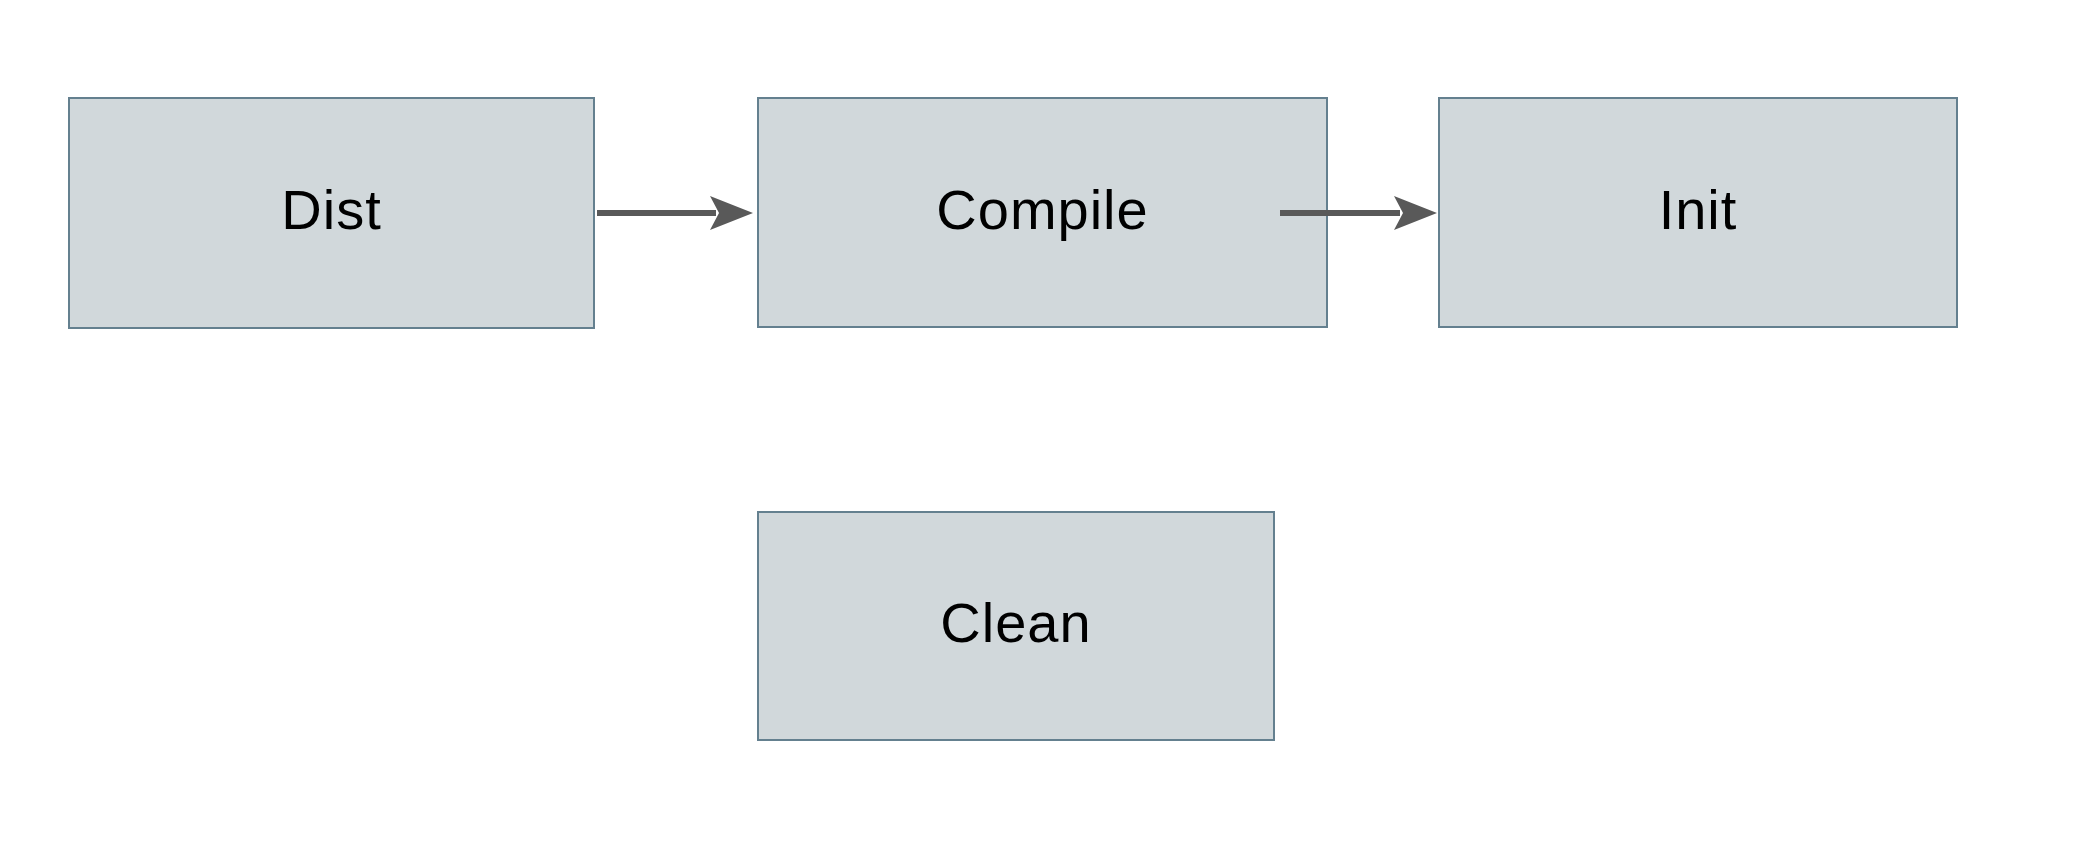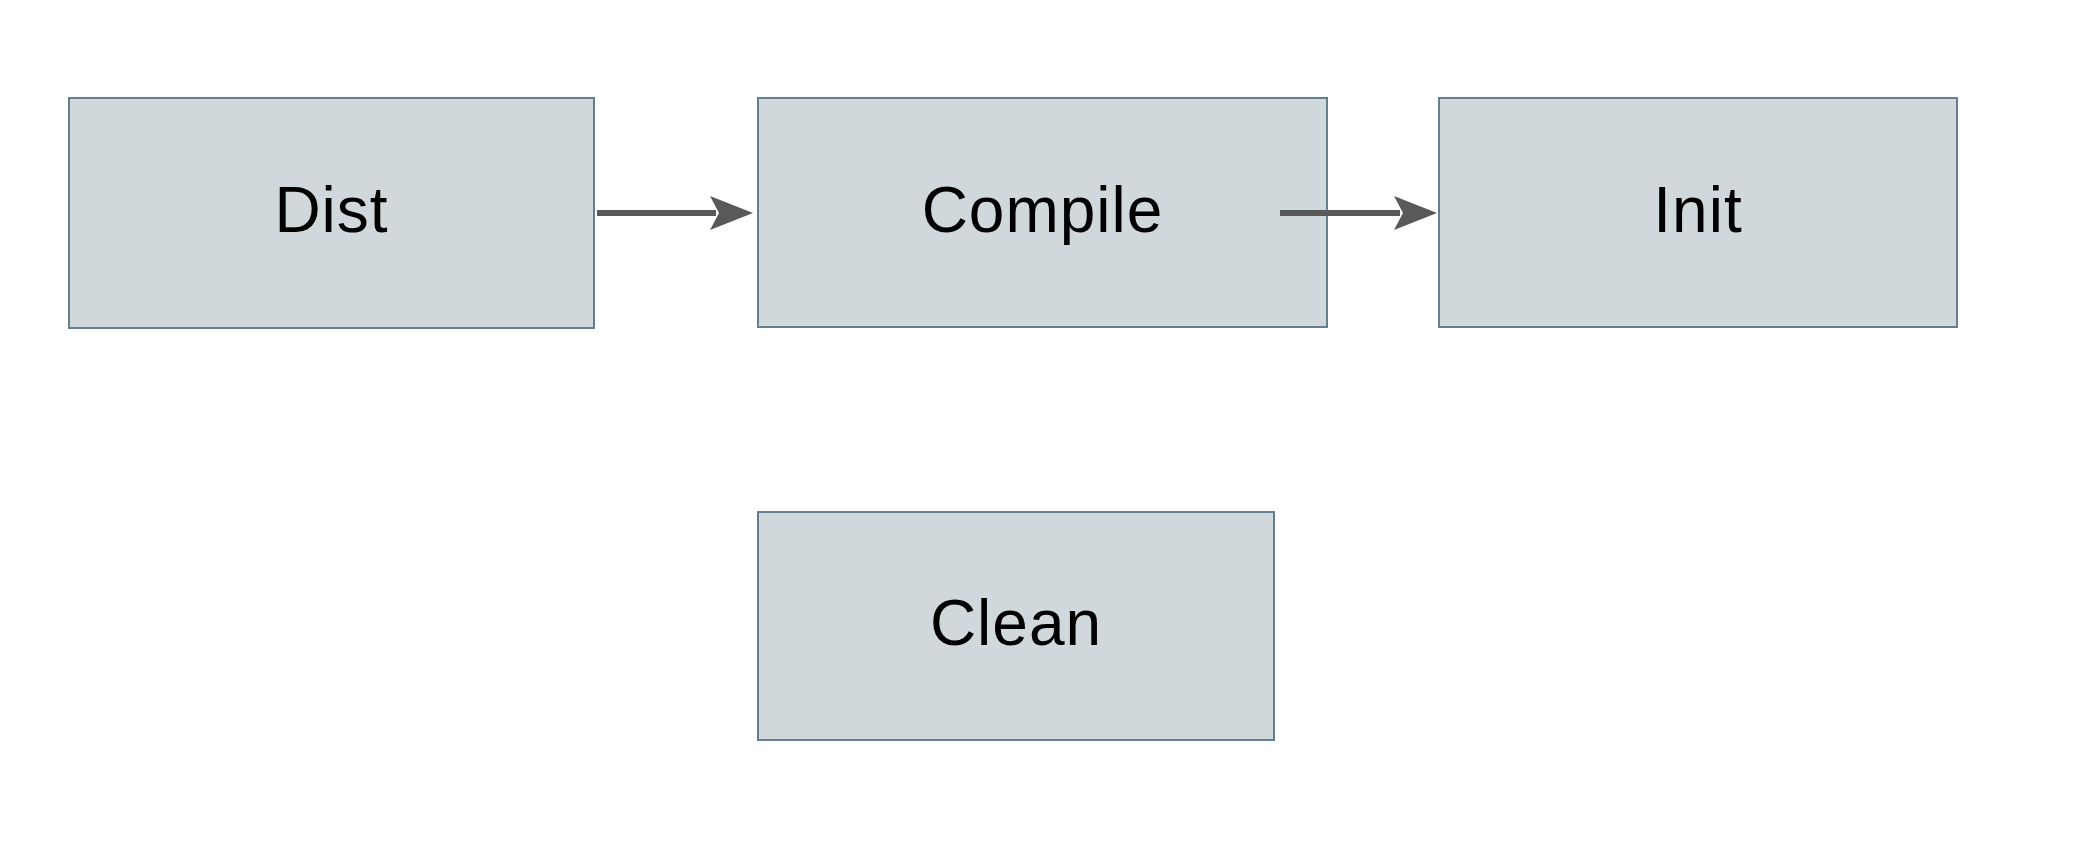--- a/index.html
+++ b/index.html
@@ -18,21 +18,21 @@
   .node {
     position: absolute;
     box-sizing: border-box;
     background: var(--node-fill, #d1d8db);
     border: 2px solid var(--node-border, #64808f);
     display: flex;
     align-items: center;
     justify-content: center;
   }
   .node-label {
-    font-size: 64px;
+    font-size: 56px;
     line-height: 1;
     letter-spacing: 1px;
     color: var(--text, #000000);
     white-space: nowrap;
     padding-bottom: 6px; 
   }
   .node-dist    { left: 68px;   top: 97px;  width: 527px; height: 232px; }
   .node-compile { left: 757px;  top: 97px;  width: 571px; height: 231px; }
   .node-init    { left: 1438px; top: 97px;  width: 520px; height: 231px; }
   .node-clean   { left: 757px;  top: 511px; width: 518px; height: 230px; }

